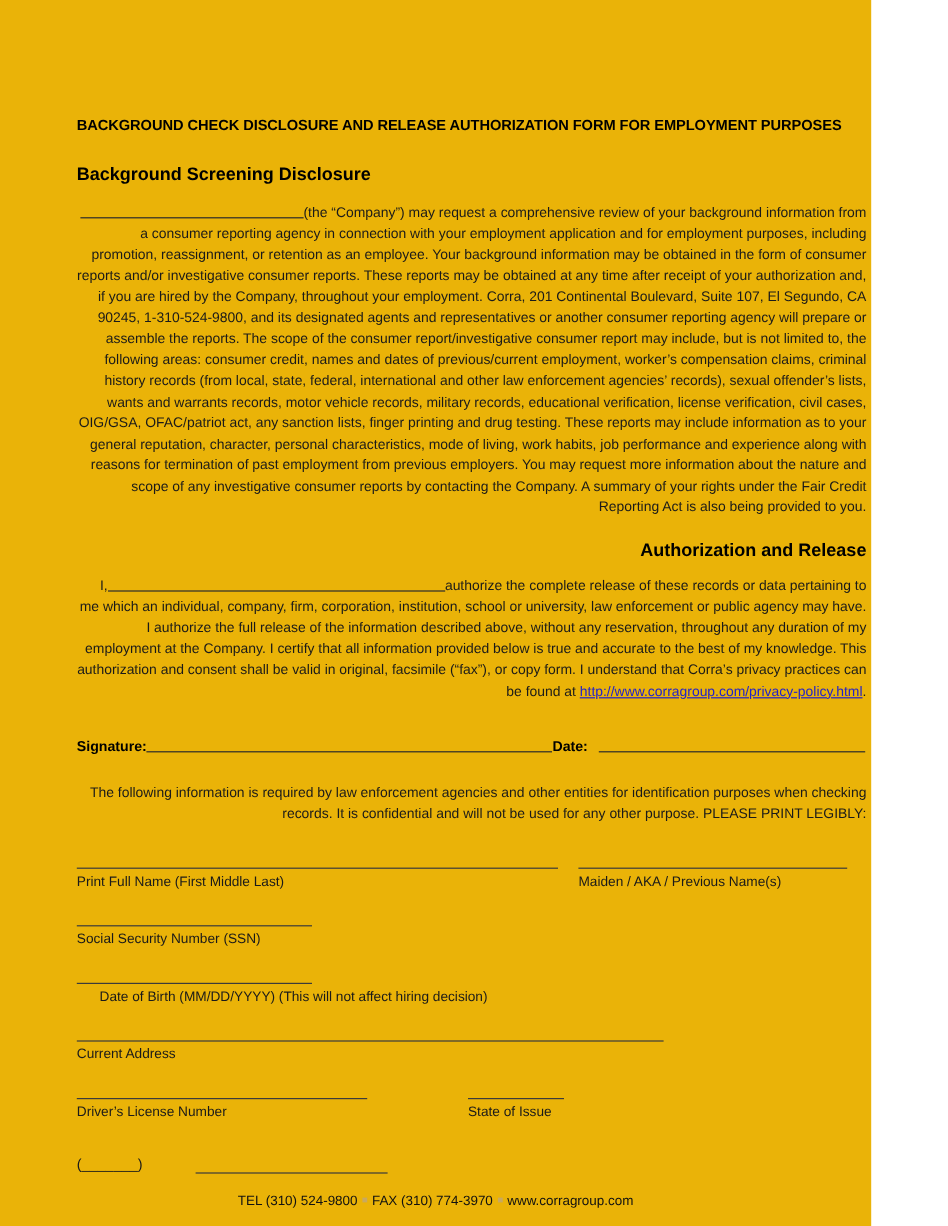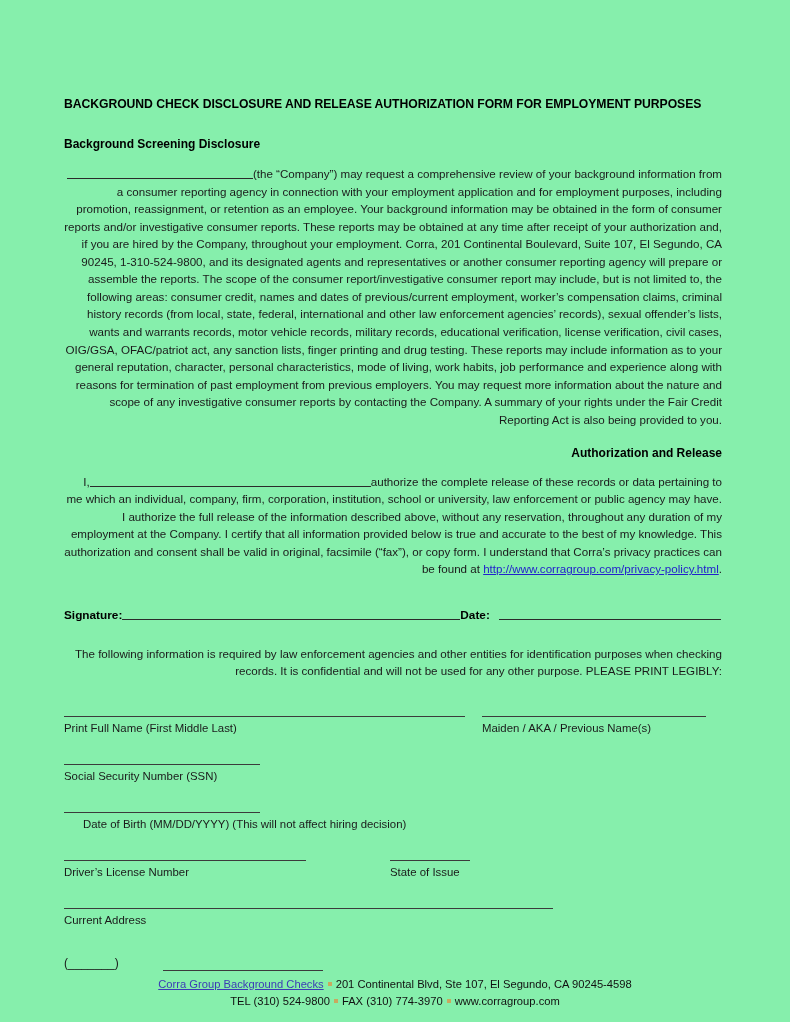--- a/index.html
+++ b/index.html
@@ -6,23 +6,23 @@
     margin: 0;
     padding: 0;
     background: #ffffff;
   }
   body {
     font-family: "Liberation Sans", sans-serif;
     color: #000000;
   }
   .page {
     position: relative;
-    width: 790px;
+    width: 726px;
     height: 1022px;
-    background: #86efac;
+    background: #eab308;
     overflow: hidden;
     box-sizing: border-box;
   }
   .content {
     position: absolute;
     left: 64px;
     top: 0;
     width: 658px;
   }
 
@@ -30,21 +30,21 @@
   .doc-title {
     font-size: 12.2px;
     font-weight: bold;
     letter-spacing: -0.05px;
     margin: 0;
     padding-top: 97px;
     line-height: 1.2;
     color: #000;
   }
   .section-heading {
-    font-size: 12px;
+    font-size: 15px;
     font-weight: bold;
     margin: 0;
     line-height: 1.2;
     color: #000;
   }
   .h-disclosure { padding-top: 25px; }
   .h-auth { padding-top: 18px; text-align: right; }
 
   
   .body-text {
@@ -198,39 +198,38 @@
         <div class="rule" style="left:0; width:196px;"></div>
         <div class="field-label" style="left:0;">Social Security Number (SSN)</div>
       </div>
 
       <div class="field-row">
         <div class="rule" style="left:0; width:196px;"></div>
         <div class="field-label" style="left:0;margin-left:19px;">Date of Birth (MM/DD/YYYY) (This will not affect hiring decision)</div>
       </div>
 
       <div class="field-row">
+        <div class="rule" style="left:0; width:489px;"></div>
+        <div class="field-label" style="left:0;">Current Address</div>
+      </div>
+
+      <div class="field-row">
         <div class="rule" style="left:0; width:242px;"></div>
         <div class="field-label" style="left:0;">Driver’s License Number</div>
         <div class="rule" style="left:326px; width:80px;"></div>
         <div class="field-label" style="left:326px;">State of Issue</div>
       </div>
 
-      <div class="field-row">
-        <div class="rule" style="left:0; width:489px;"></div>
-        <div class="field-label" style="left:0;">Current Address</div>
-      </div>
-
 
     </div>
 
     <div class="phone-row">
       <div class="phone-paren">(_______)</div>
       <div class="phone-line"></div>
 
     </div>
 
   </div>
 
   <div class="footer">
-    <div><a class="footer-link" href="#">Corra Group Background Checks</a><span class="sep-dot"></span><span>201 Continental Blvd, Ste 107, El Segundo, CA 90245-4598</span></div>
     <div><span>TEL (310) 524-9800</span><span class="sep-dot"></span><span>FAX (310) 774-3970</span><span class="sep-dot"></span><span>www.corragroup.com</span></div>
   </div>
 </div>
 
 </body></html>

